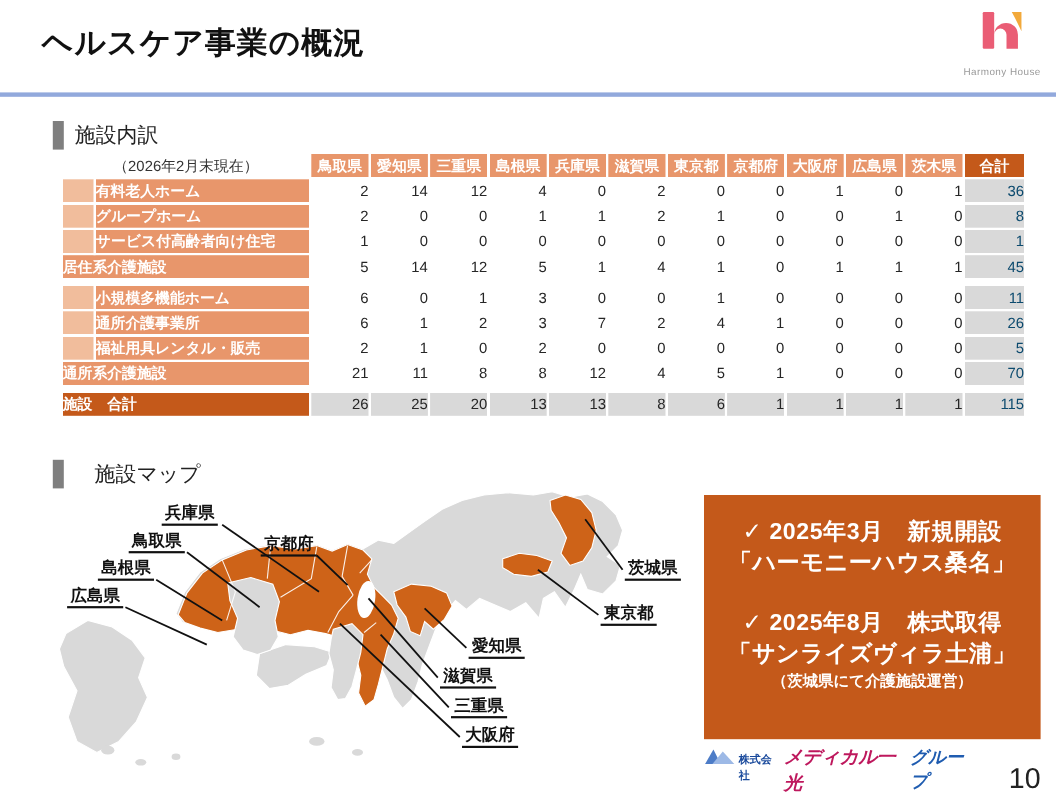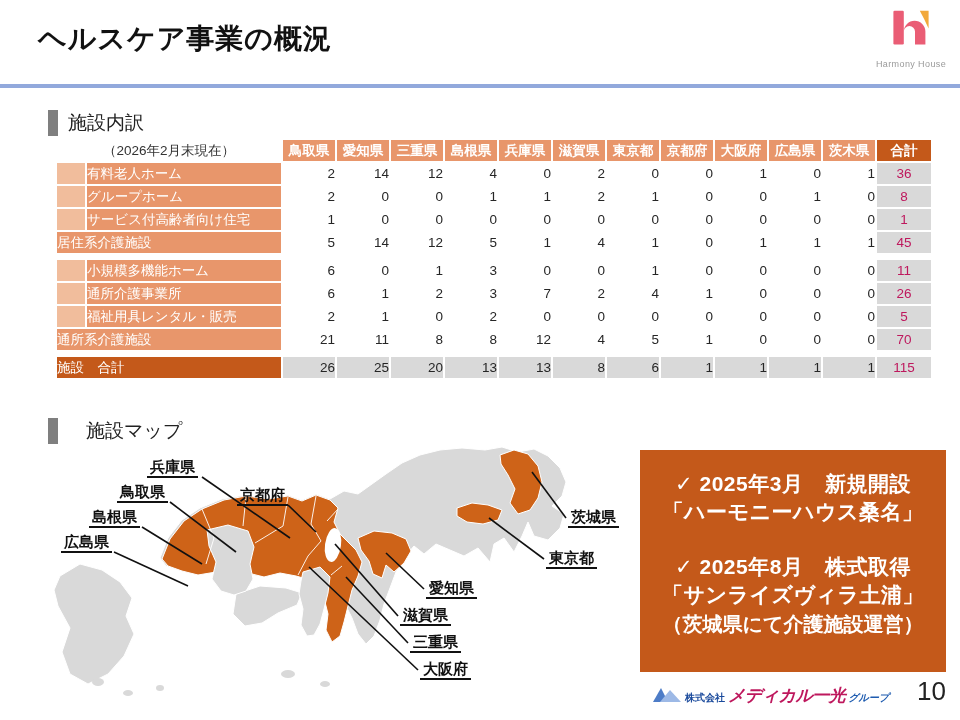--- a/index.html
+++ b/index.html
@@ -21,49 +21,49 @@
   table.facility{position:absolute;left:55px;top:138px;border-collapse:collapse;
                  table-layout:fixed;}
   table.facility td{height:23px;box-sizing:border-box;border:2px solid #ffffff;
                     padding:0;font-size:13.5px;overflow:hidden;white-space:nowrap;}
   td.note-cell{border:none;background:#fff;font-size:12px;color:#333;
                text-align:center;vertical-align:middle;font-weight:normal;}
   td.h-cell{background:#E8966B;color:#fff;font-weight:bold;text-align:center;
             height:29px;font-size:13.5px;}
   td.h-total{background:#C4591A;}
   td.indent-cell{background:#F1BD9C;}
-  td.label-cell{background:#E8966B;color:#fff;font-weight:normal;text-align:left;
+  td.label-cell{background:#E8966B;color:#fff;font-weight:bold;text-align:left;
                 padding-left:7px;font-size:13px;}
   td.grand-label{background:#C4591A;}
   td.val{background:#fff;color:#262626;text-align:right;padding-right:12px;}
-  td.total{background:#D9D9D9;color:#be185d;text-align:center;padding-right:10px;}
+  td.total{background:#D9D9D9;color:#0c4a6e;text-align:right;padding-right:10px;}
   tr.grand td.val{background:#D9D9D9;}
   tr.spacer td{border:none;height:5px;background:#fff;}
   
   .map-wrap{position:absolute;left:40px;top:446px;width:620px;height:262px;}
   .map-wrap svg{position:absolute;left:0;top:0;}
   .map-label{position:absolute;font-size:15px;font-weight:bold;color:#111;
              border-bottom:2px solid #111;padding:0 3px 1px;line-height:1.15;
              background:transparent;white-space:nowrap;}
   
   .announce{position:absolute;left:640px;top:450px;width:306px;height:222px;
             background:#C4591A;color:#fff;font-weight:bold;text-align:center;
             box-sizing:border-box;padding-top:20px;}
   .a-line{font-size:21px;letter-spacing:.5px;line-height:1.35;}
-  .a-note{font-size:20px;margin-top:2px;}
+  .a-note{font-size:14px;margin-top:2px;}
   .a-gap{height:26px;}
   
   .footer{position:absolute;left:640px;top:676px;width:306px;display:flex;
           align-items:flex-end;justify-content:flex-end;gap:28px;}
   .m-logo{display:flex;align-items:baseline;gap:3px;}
   .m-mark{position:relative;top:2px;}
   .kabushiki{font-size:10px;font-weight:bold;color:#1a4a9c;}
   .medical{font-size:17px;font-weight:bold;font-style:italic;color:#be185d;
            letter-spacing:-.5px;}
-  .group-suffix{font-size:10px;font-style:italic;font-weight:bold;color:#1f5cb0;}
+  .group-suffix{font-size:16px;font-style:italic;font-weight:bold;color:#1f5cb0;}
   .page-num{font-size:26px;color:#222;}
 </style>
 </head>
 <body>
 
 <div class="slide">
 
   <div class="slide-title">ヘルスケア事業の概況</div>
   <div class="blue-rule"></div>
 

